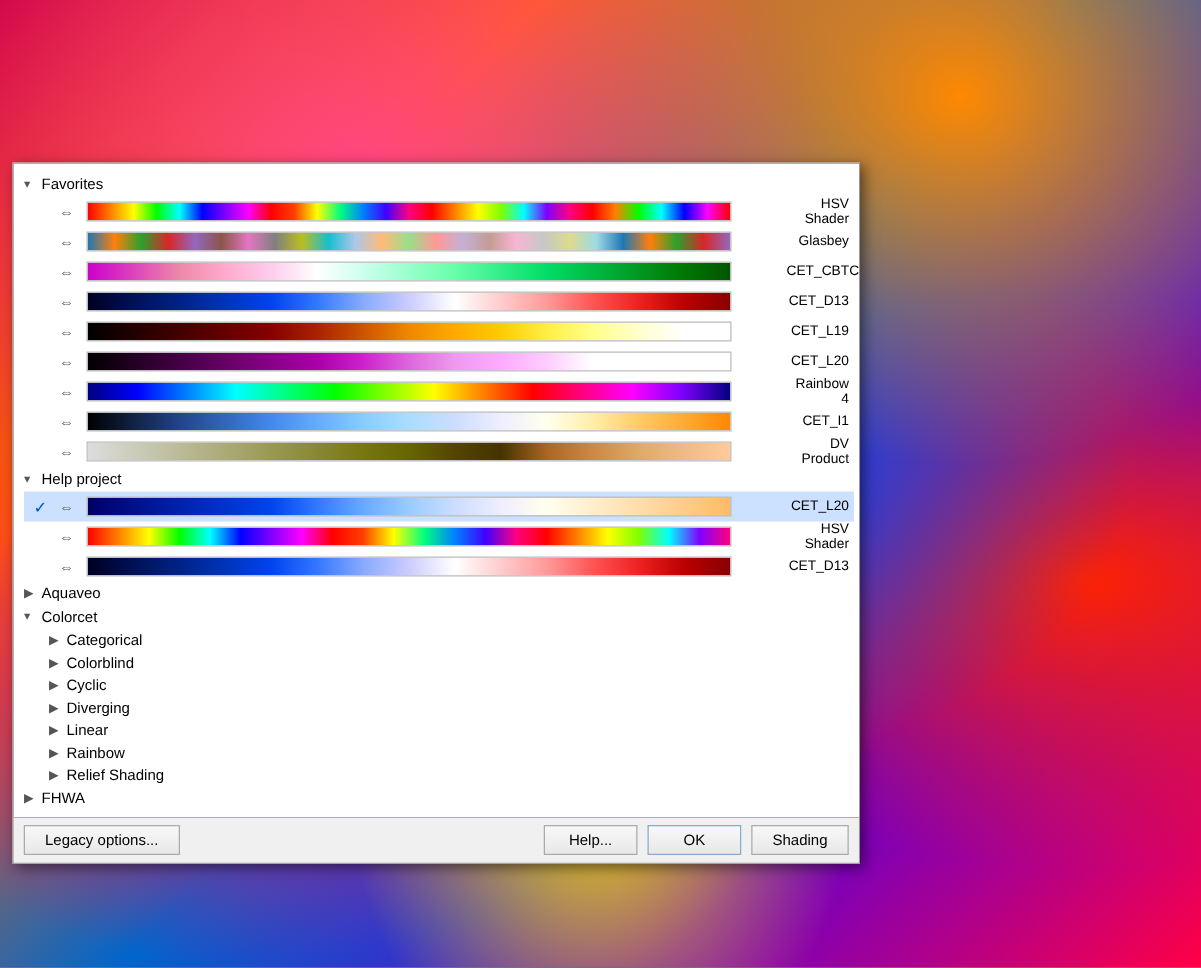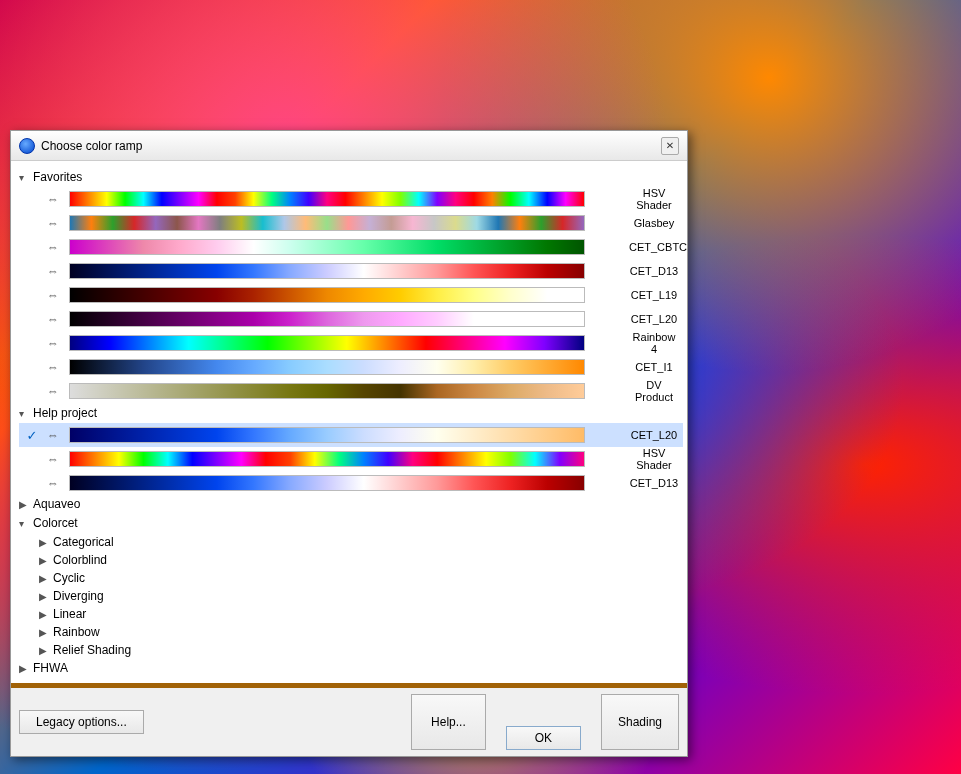--- a/index.html
+++ b/index.html
@@ -151,21 +151,21 @@
 
     .ramp-bar {
       flex: 1;
       height: 16px;
       margin: 0 4px;
       border: 1px solid #bbb;
     }
 
     .ramp-label {
       width: 90px;
-      text-align: center;
+      text-align: right;
       font-size: 11px;
       color: #000;
       flex-shrink: 0;
       padding-left: 40px;
     }
 
     
     .tree-item {
       display: flex;
       align-items: center;
@@ -181,46 +181,45 @@
       color: #555;
     }
 
     .tree-indent {
       padding-left: 20px;
     }
 
     
     .dialog-footer {
       background: #f0f0f0;
-      border-top: 5px solid #a16207;
+      border-top: 1px solid #a16207;
       padding: 6px 8px;
       display: flex;
       justify-content: space-between;
       align-items: center;
     }
 
     .dialog-footer-right {
       display: flex;
-      gap: 20px;
+      gap: 8px;
     }
 
     .btn {
       padding: 4px 16px;
       font-size: 12px;
       border: 1px solid #aaa;
       background: linear-gradient(to bottom, #f8f8f8, #e8e8e8);
       cursor: pointer;
       min-width: 75px;
       text-align: center;
       color: #000;
     }
 
     .btn-ok {
       border-color: #88aacc;
-      margin-top: 32px;
     }
 
     
     .ramp-hsv-shader {
       background: linear-gradient(to right, 
         #ff0000, #ff8000, #ffff00, #00ff00, #00ffff, #0000ff, #8000ff, #ff00ff,
         #ff0000, #ff4000, #ffff00, #00ff80, #0080ff, #4000ff, #ff0080,
         #ff0000, #ff8000, #ffff00, #80ff00, #00ffff, #8000ff, #ff0080,
         #ff0000, #ff8000, #00ff00, #00ffff, #0000ff, #ff00ff, #ff0000
       );
@@ -324,27 +323,20 @@
       );
     }
   </style>
 </head>
 <body>
 
 <div class="bg-canvas"></div>
 
 <div class="dialog">
 
-  <div class="dialog-titlebar">
-    <div class="dialog-title-left">
-      <div class="dialog-icon"></div>
-      <span class="title-text">Choose color ramp</span>
-    </div>
-    <div class="close-btn">✕</div>
-  </div>
 
   <div class="dialog-body">
 
     <div class="section-header">
       <span class="arrow">▾</span>
       <span>Favorites</span>
     </div>
     <div class="section-content">
 
       <div class="ramp-row">

